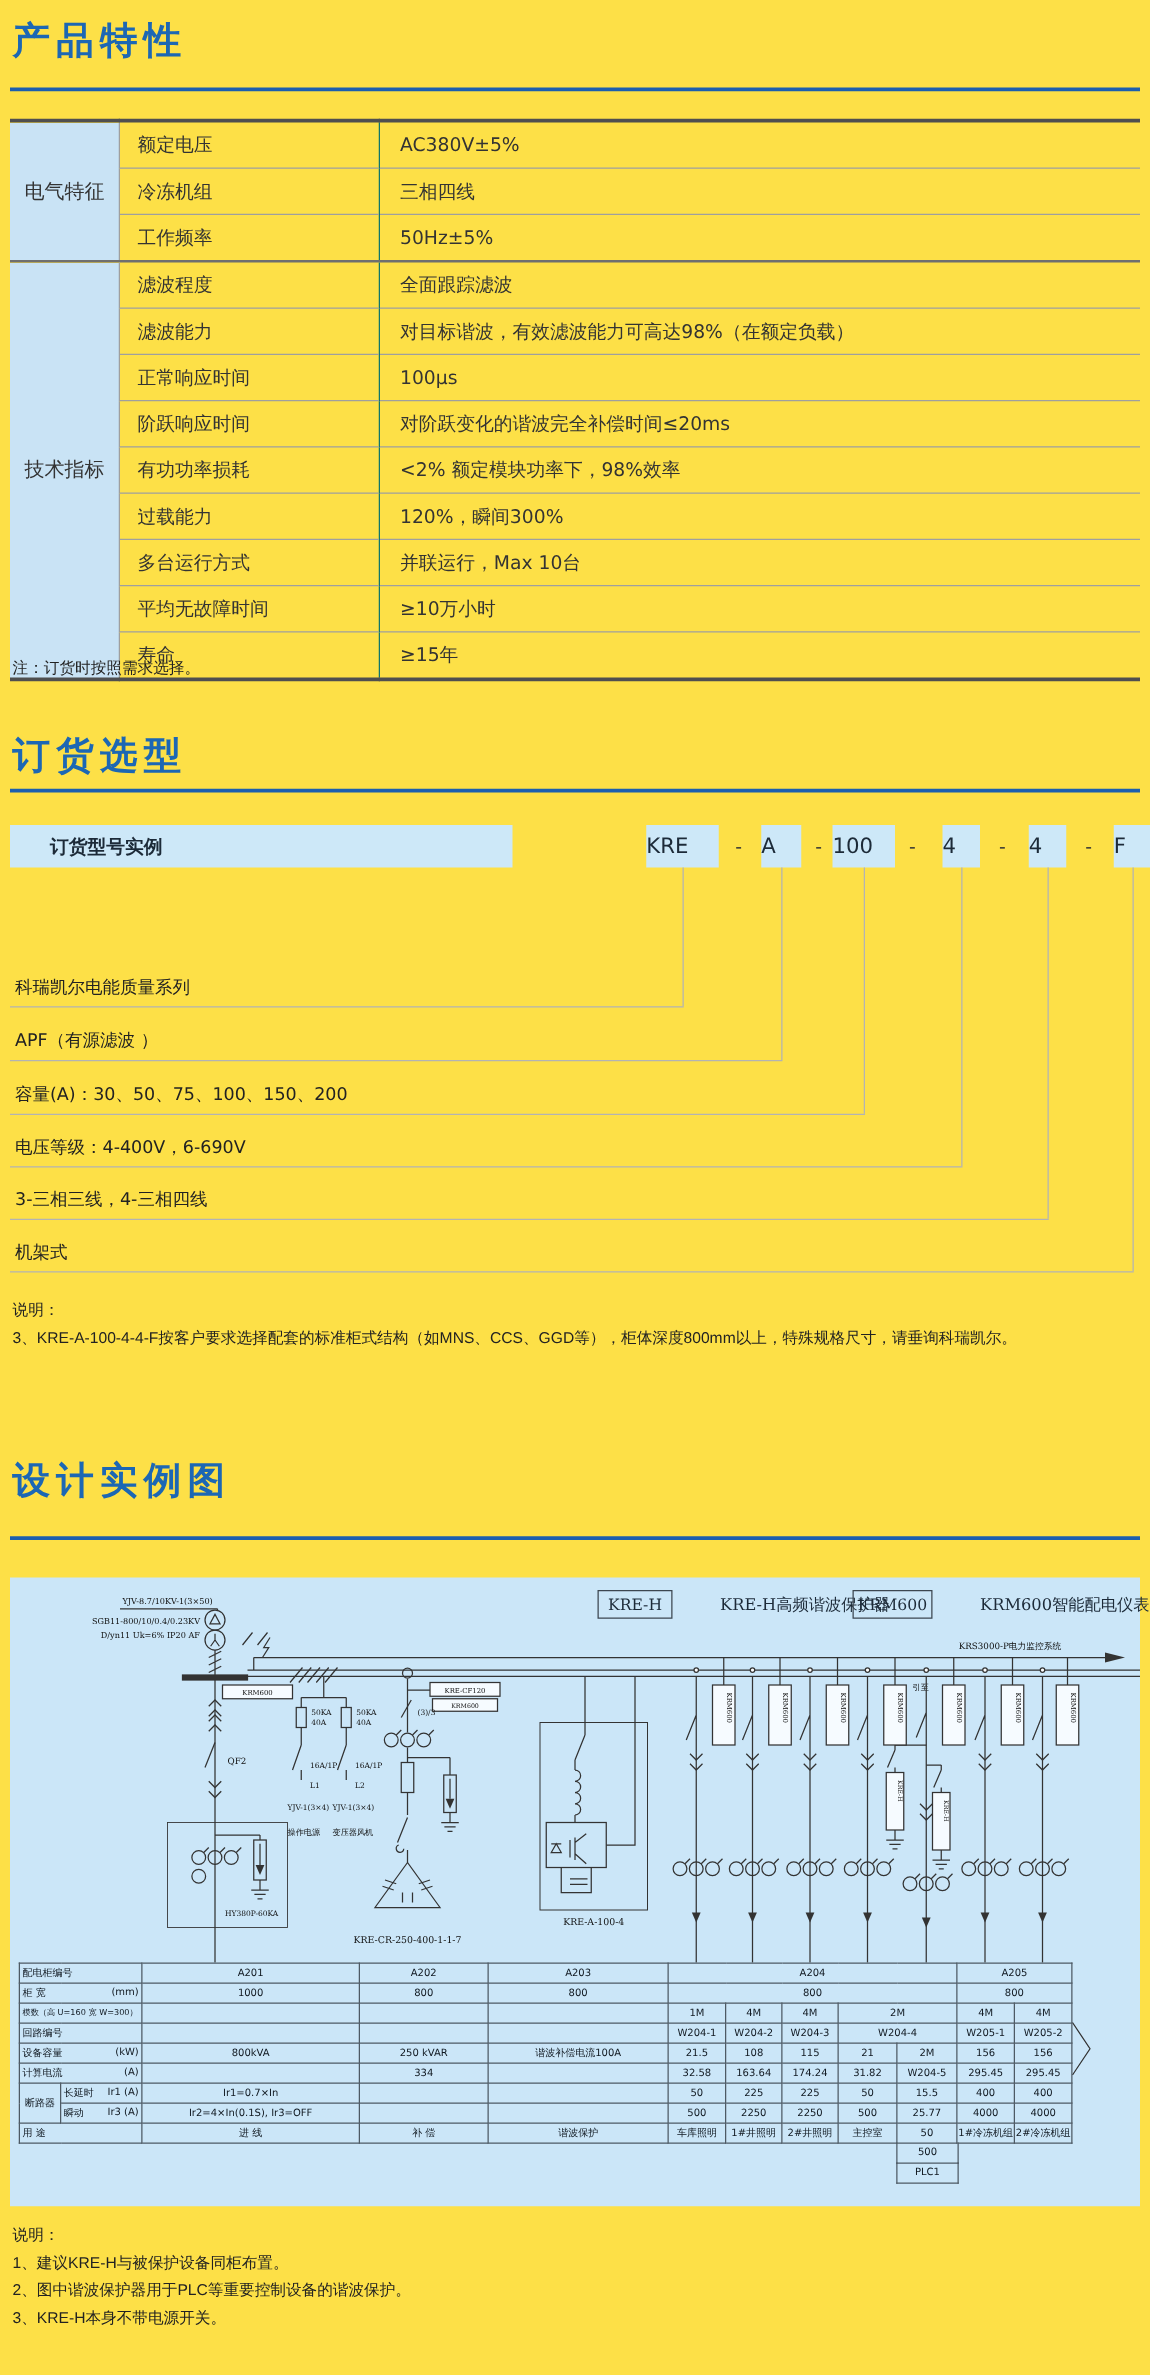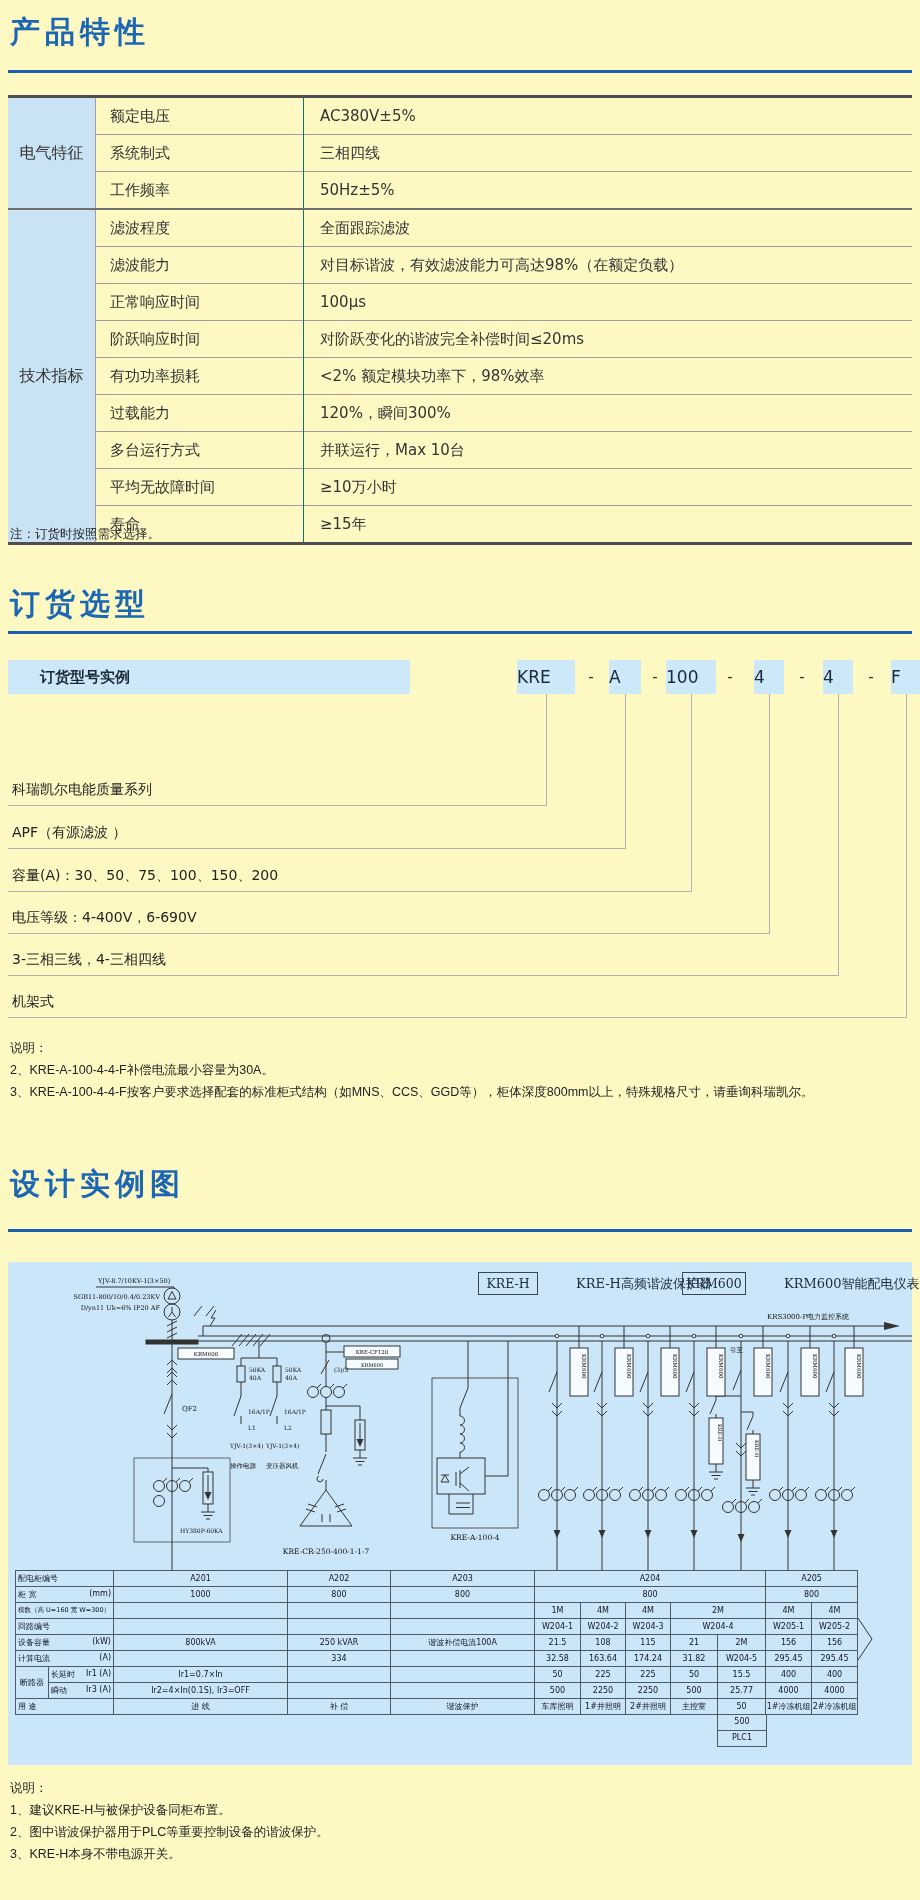--- a/index.html
+++ b/index.html
@@ -1,16 +1,16 @@
 <!DOCTYPE html>
 <html><head>
 <meta charset="utf-8">
 <style>
   html,body{margin:0;padding:0;background:#fff;}
-  .page{position:relative;width:920px;height:1900px;background:#fef9c3;overflow:hidden;
+  .page{position:relative;width:920px;height:1900px;background:#fde047;overflow:hidden;
         font-family:"DejaVu Sans",sans-serif;color:#222;}
   .sec-title{position:absolute;left:10px;font-family:"DejaVu Serif",serif;
              font-size:30px;font-weight:600;color:#1c67b4;letter-spacing:5px;white-space:nowrap;}
   .rule{position:absolute;left:8px;width:904px;height:3px;background:#1c5fae;}
 
   
   .spec{position:absolute;left:8px;top:95px;width:904px;border-collapse:collapse;
         table-layout:fixed;font-size:15px;color:#333;
         border-top:3px solid #4f4f4f;border-bottom:3px solid #4f4f4f;}
   .spec td{height:34px;border-top:1px solid #9f9f9f;overflow:hidden;white-space:nowrap;}
@@ -59,21 +59,21 @@
   <div class="rule" style="top:70px;"></div>
 
   <table class="spec">
     <tbody>
         <tr>
       <td class="cat" rowspan="3">电气特征</td>
       <td class="lbl">额定电压</td>
       <td class="val">AC380V±5%</td>
     </tr>
     <tr>
-      <td class="lbl">系统制式</td>
+      <td class="lbl">冷冻机组</td>
       <td class="val">三相四线</td>
     </tr>
     <tr>
       <td class="lbl">工作频率</td>
       <td class="val">50Hz±5%</td>
     </tr>
     <tr class="grp">
       <td class="cat" rowspan="9">技术指标</td>
       <td class="lbl">滤波程度</td>
       <td class="val">全面跟踪滤波</td>
@@ -152,21 +152,20 @@
     <div class="leg-label" style="top:123px;">科瑞凯尔电能质量系列</div>
     <div class="leg-label" style="top:166px;">APF（有源滤波 ）</div>
     <div class="leg-label" style="top:209px;">容量(A)：30、50、75、100、150、200</div>
     <div class="leg-label" style="top:251px;">电压等级：4-400V，6-690V</div>
     <div class="leg-label" style="top:293px;">3-三相三线，4-三相四线</div>
     <div class="leg-label" style="top:335px;">机架式</div>
   </div>
 
   <div class="small-note" style="left:10px;top:1038px;">
     <div>说明：</div>
-    <div>2、KRE-A-100-4-4-F补偿电流最小容量为30A。</div>
     <div>3、KRE-A-100-4-4-F按客户要求选择配套的标准柜式结构（如MNS、CCS、GGD等），柜体深度800mm以上，特殊规格尺寸，请垂询科瑞凯尔。</div>
   </div>
 
   <div class="sec-title" style="top:1164px;">设计实例图</div>
   <div class="rule" style="top:1229px;"></div>
 
   <div class="panel">
 
     <div class="lg-box" style="left:470px;top:10px;width:58px;height:21px;">KRE-H</div>
     <div class="lg-label" style="left:536px;top:13px;">KRE-H高频谐波保护器</div>

